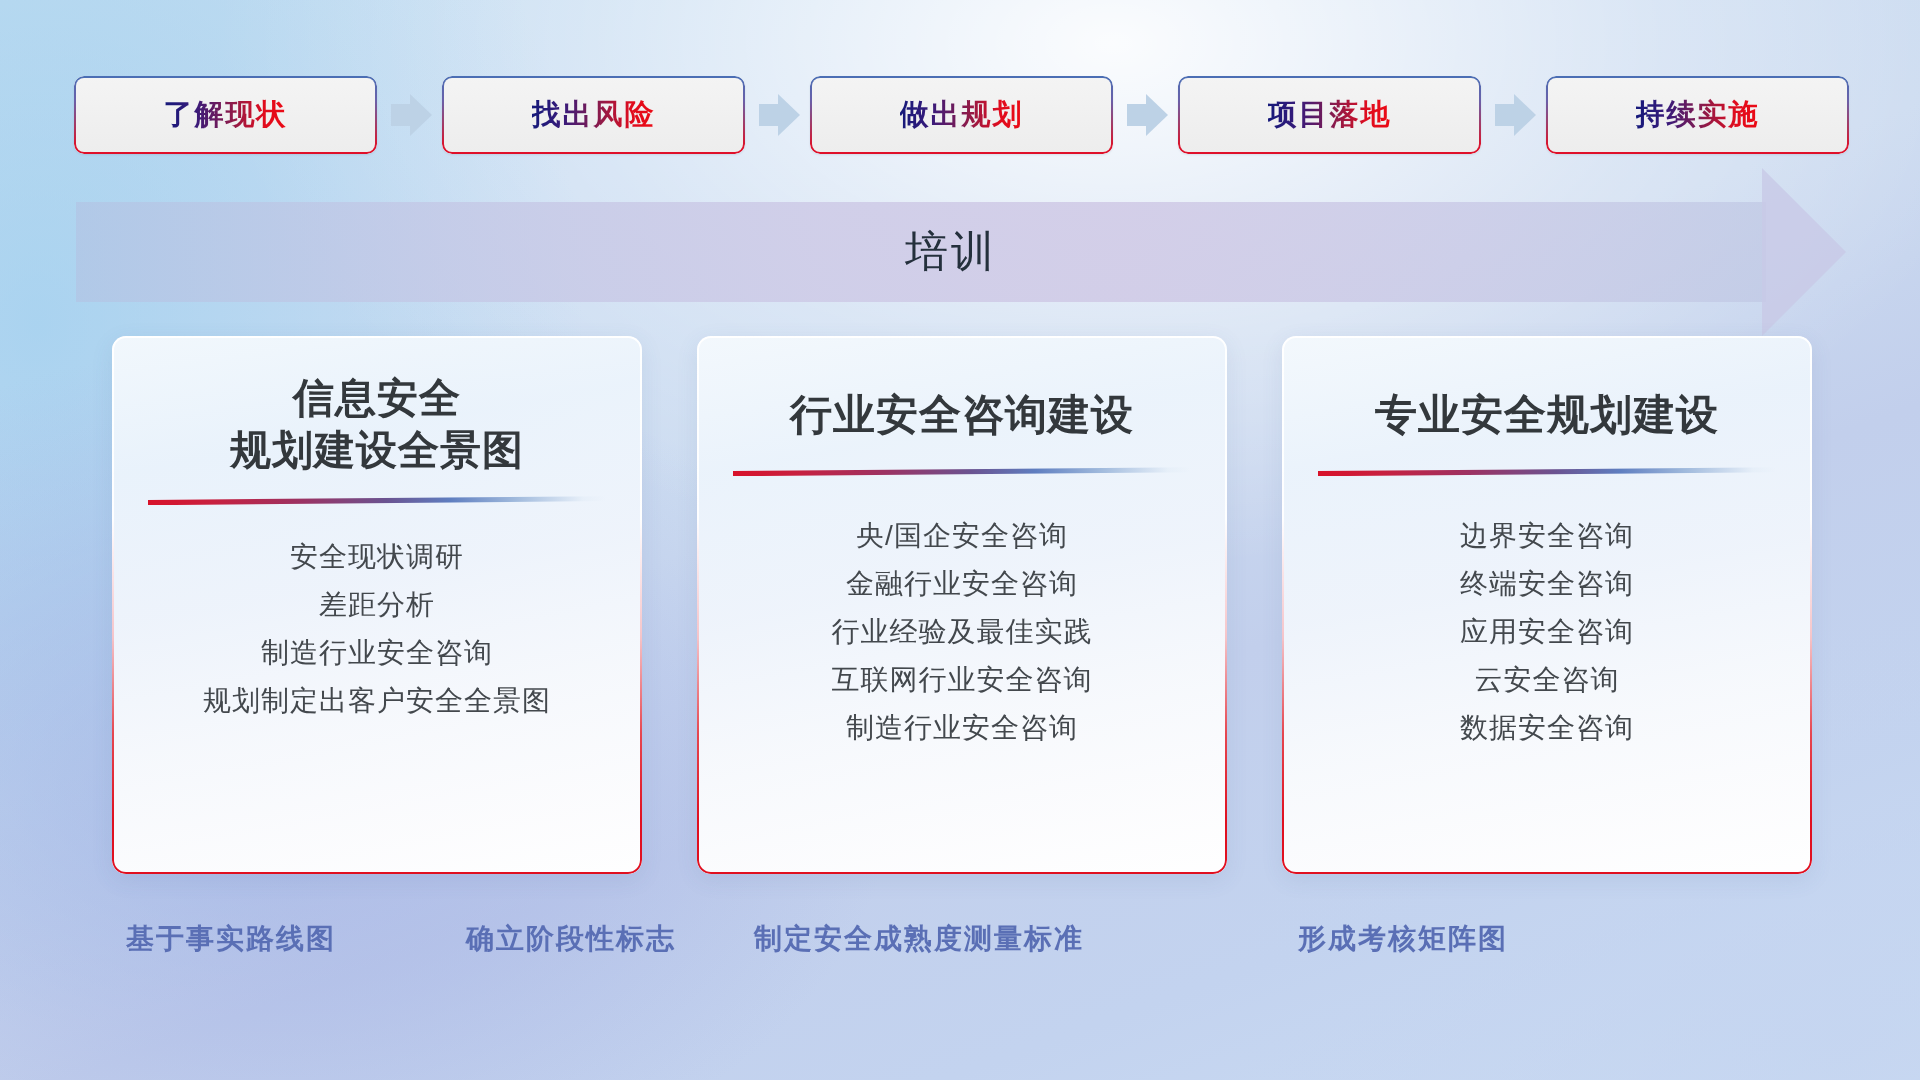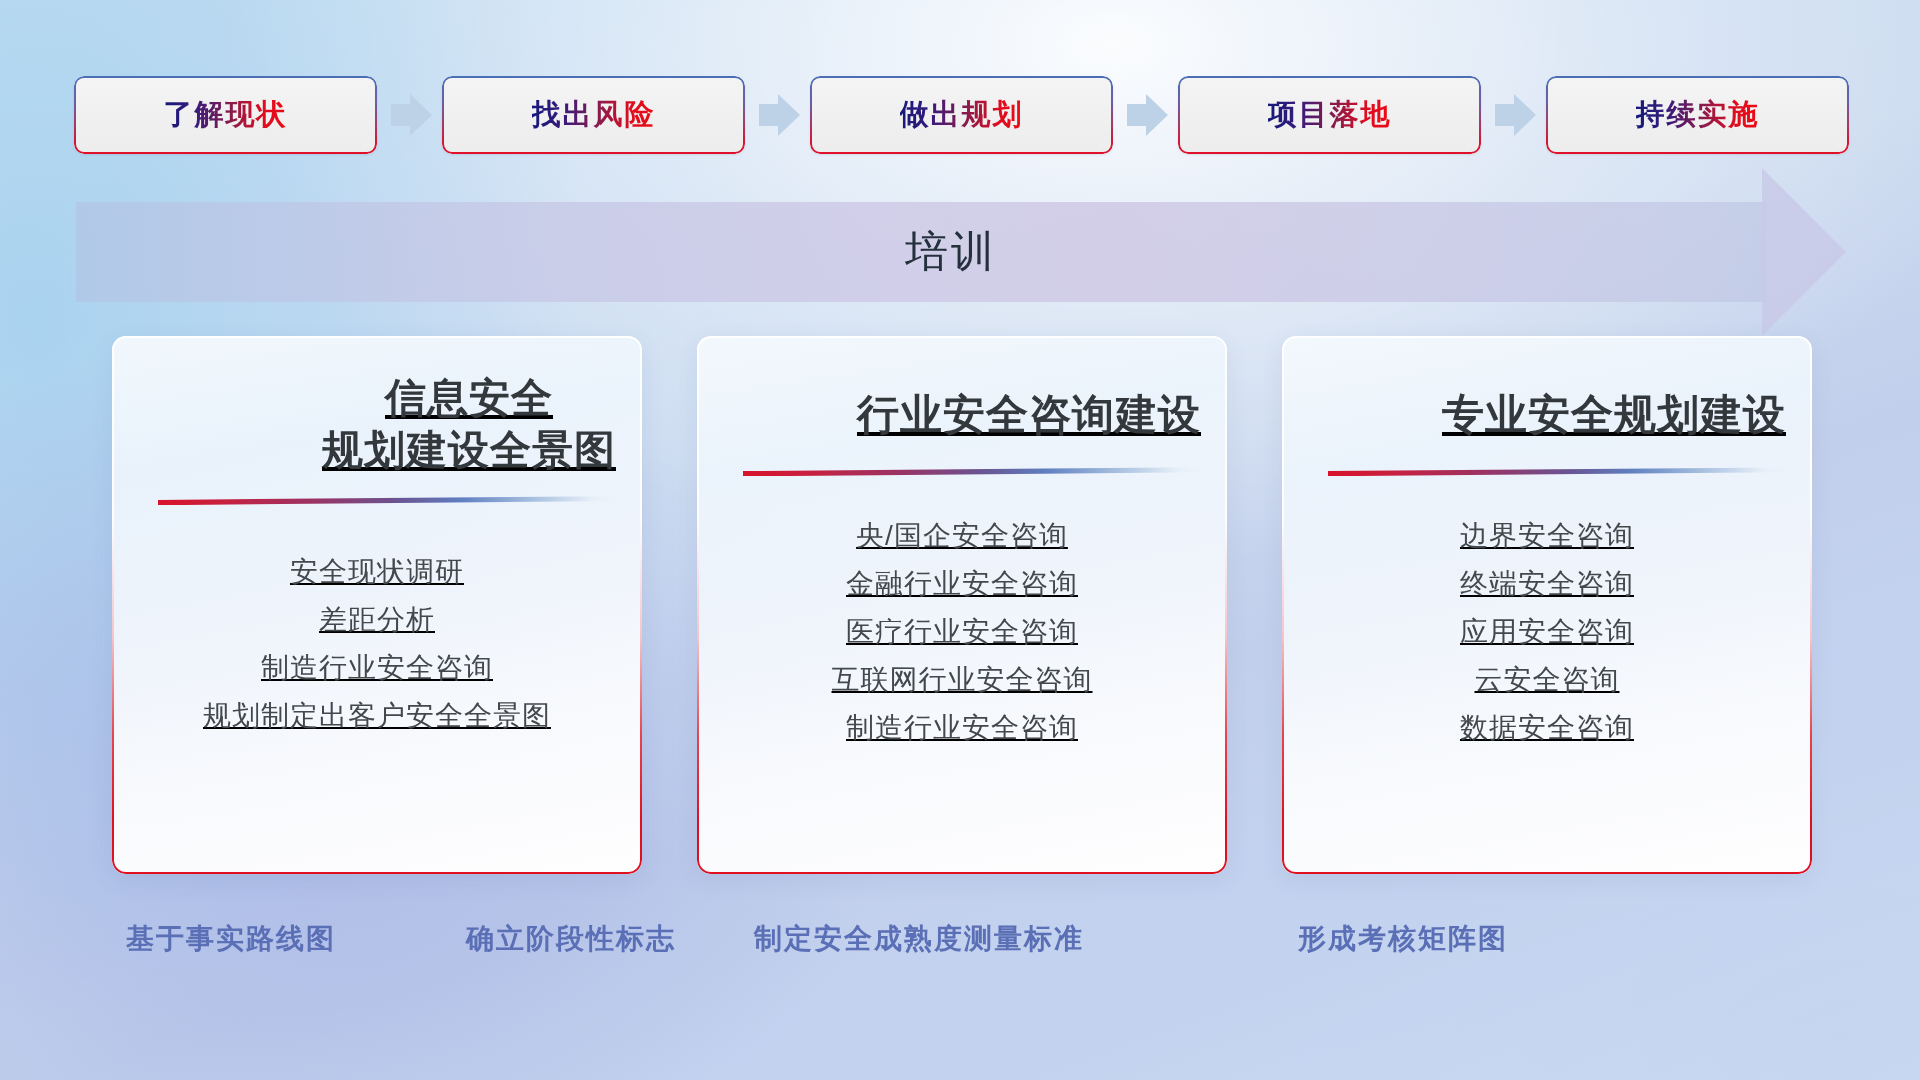--- a/index.html
+++ b/index.html
@@ -180,23 +180,22 @@
     mask: linear-gradient(#000 0 0) content-box, linear-gradient(#000 0 0);
     mask-composite: exclude;
     pointer-events: none;
   }
   .card-inner {
     position: relative;
     z-index: 2;
     height: 100%;
     display: flex;
     flex-direction: column;
-    align-items: flex-end;
+    align-items: center;
     padding: 0 26px;
-    text-decoration: underline;
   }
   .card-title {
     margin-top: 52px;
     font-size: 42px;
     font-weight: bold;
     color: #33383c;
     line-height: 1.27;
     text-align: center;
     letter-spacing: 1px;
     white-space: pre-line;
@@ -219,21 +218,21 @@
   .card-list li {
     font-size: 28px;
     color: #43484d;
     line-height: 1.0;
     padding: 10px 0;
     letter-spacing: 1px;
   }
   
   .card.two-line .card-title { margin-top: 36px; font-size: 41px; }
   .card.two-line .card-divider { margin-top: 20px; }
-  .card.two-line .card-list { margin-top: 43px; }
+  .card.two-line .card-list { margin-top: 28px; }
 
   
   #footnotes {
     position: absolute;
     left: 0;
     top: 920px;
     width: 1920px;
     height: 46px;
   }
   .footnote {
@@ -316,21 +315,21 @@
       </div>
     </div>
 
     <div class="card">
       <div class="card-inner">
         <div class="card-title">行业安全咨询建设</div>
         <div class="card-divider"></div>
         <ul class="card-list">
           <li>央/国企安全咨询</li>
           <li>金融行业安全咨询</li>
-          <li>医疗行业安全咨询</li>
+          <li>行业经验及最佳实践</li>
           <li>互联网行业安全咨询</li>
           <li>制造行业安全咨询</li>
         </ul>
       </div>
     </div>
 
     <div class="card">
       <div class="card-inner">
         <div class="card-title">专业安全规划建设</div>
         <div class="card-divider"></div>

